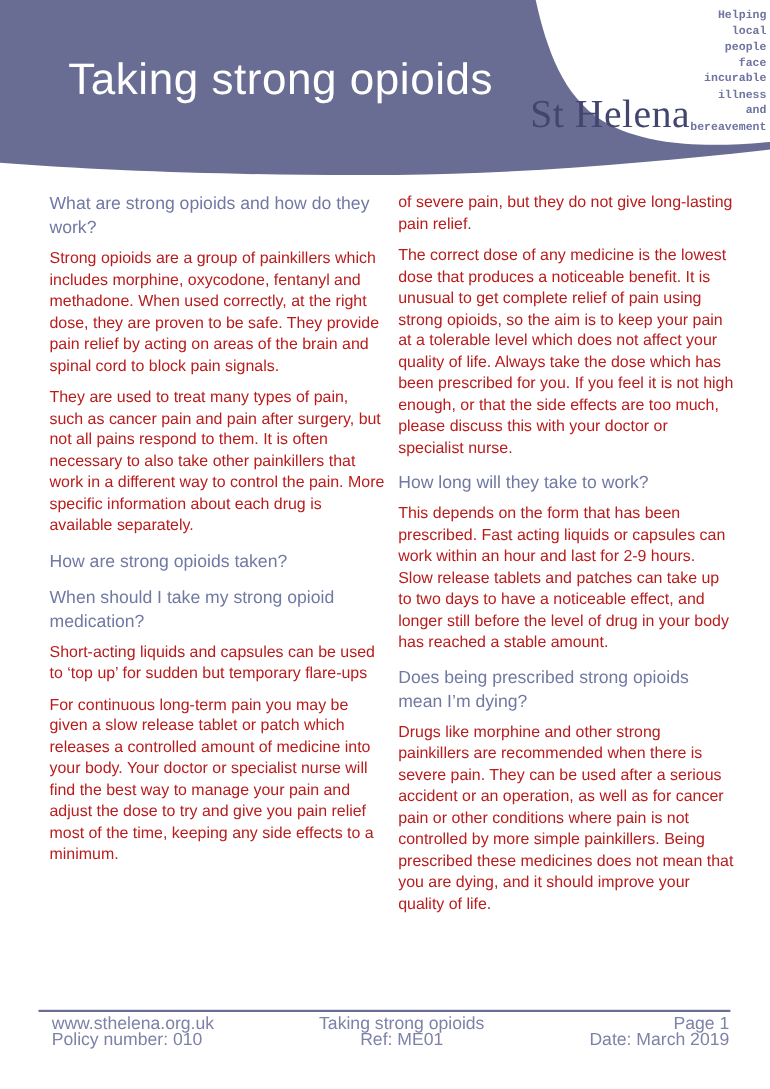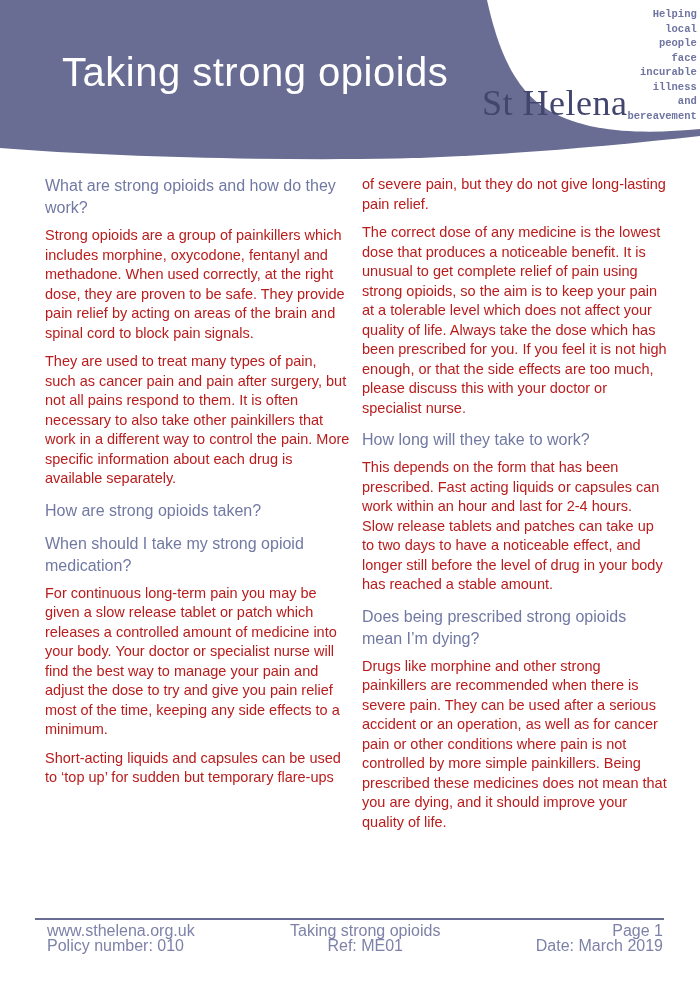--- a/index.html
+++ b/index.html
@@ -86,28 +86,28 @@
       </div>
     </div>
   </div>
 
   <div class="col col-left">
       <h2>What are strong opioids and how do they work?</h2>
       <p>Strong opioids are a group of painkillers which includes morphine, oxycodone, fentanyl and methadone. When used correctly, at the right dose, they are proven to be safe. They provide pain relief by acting on areas of the brain and spinal cord to block pain signals.</p>
       <p>They are used to treat many types of pain, such as cancer pain and pain after surgery, but not all pains respond to them. It is often necessary to also take other painkillers that work in a different way to control the pain. More specific information about each drug is available separately.</p>
       <h2>How are strong opioids taken?</h2>
       <h2>When should I take my strong opioid medication?</h2>
+      <p>Short-acting liquids and capsules can be used to ‘top up’ for sudden but temporary flare-ups</p>
       <p>For continuous long-term pain you may be given a slow release tablet or patch which releases a controlled amount of medicine into your body. Your doctor or specialist nurse will find the best way to manage your pain and adjust the dose to try and give you pain relief most of the time, keeping any side effects to a minimum.</p>
-      <p>Short-acting liquids and capsules can be used to ‘top up’ for sudden but temporary flare-ups</p>
     </div>
   <div class="col col-right">
       <p>of severe pain, but they do not give long-lasting pain relief.</p>
       <p>The correct dose of any medicine is the lowest dose that produces a noticeable benefit. It is unusual to get complete relief of pain using strong opioids, so the aim is to keep your pain at a tolerable level which does not affect your quality of life. Always take the dose which has been prescribed for you. If you feel it is not high enough, or that the side effects are too much, please discuss this with your doctor or specialist nurse.</p>
       <h2>How long will they take to work?</h2>
-      <p>This depends on the form that has been prescribed. Fast acting liquids or capsules can work within an hour and last for 2-4 hours. Slow release tablets and patches can take up to two days to have a noticeable effect, and longer still before the level of drug in your body has reached a stable amount.</p>
+      <p>This depends on the form that has been prescribed. Fast acting liquids or capsules can work within an hour and last for 2-9 hours. Slow release tablets and patches can take up to two days to have a noticeable effect, and longer still before the level of drug in your body has reached a stable amount.</p>
       <h2>Does being prescribed strong opioids mean I’m dying?</h2>
       <p>Drugs like morphine and other strong painkillers are recommended when there is severe pain. They can be used after a serious accident or an operation, as well as for cancer pain or other conditions where pain is not controlled by more simple painkillers. Being prescribed these medicines does not mean that you are dying, and it should improve your quality of life.</p>
     </div>
 
   <div class="footer-rule"></div>
   <div class="footer">
     <div class="f-left">
       <div>www.sthelena.org.uk</div>
       <div>Policy number: 010</div>
     </div>

